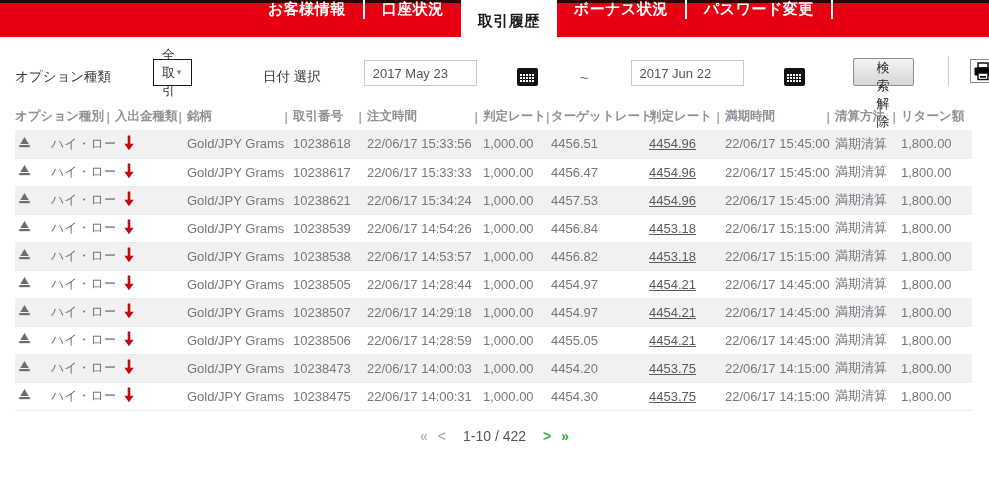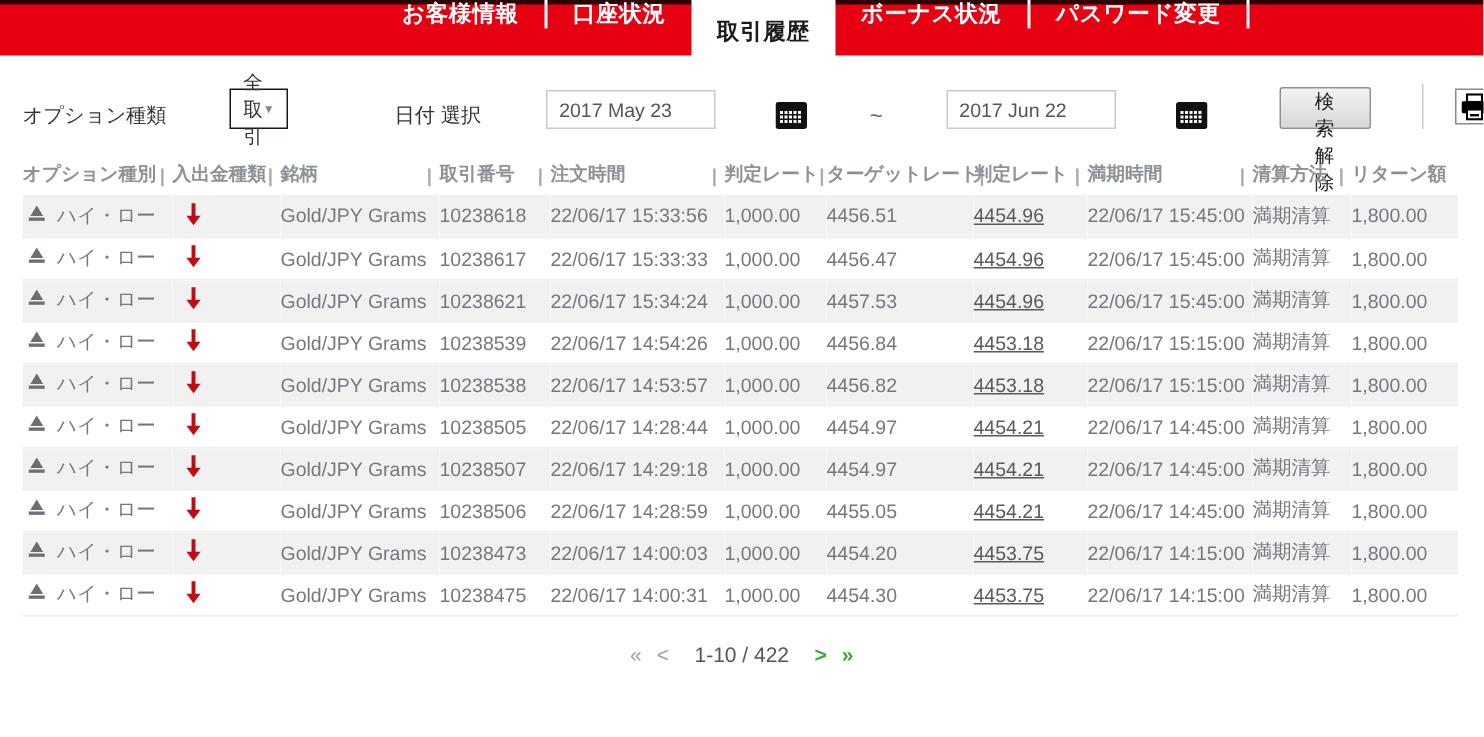--- a/index.html
+++ b/index.html
@@ -48,21 +48,21 @@
   
   table { table-layout:fixed; border-collapse:collapse; width:957px; margin:17px 15px 0; }
   thead th { height:27px; font-size:12.5px; font-weight:bold; color:#8d9298;
     text-align:left; vertical-align:middle; white-space:nowrap; }
   .h { display:flex; justify-content:space-between; align-items:center; }
   .pipe { color:#a9adb2; padding-right:5px; }
   tbody tr { height:28px; border-bottom:1px solid #ededee; }
   tbody tr:nth-child(odd) { background:var(--row-stripe); }
   td { font-size:13px; color:#74787f; vertical-align:middle; white-space:nowrap;
     overflow:hidden; padding-right:4px; }
-  .c-opt { display:flex; align-items:center; height:16px; gap:7px; padding-left:3px; }
+  .c-opt { display:flex; align-items:center; height:16px; gap:20px; padding-left:3px; }
   .rate-link { color:var(--link-gray); text-decoration:underline; cursor:pointer; }
   .darr { display:inline-flex; margin-left:8px; }
 
   
   .pagination { display:flex; align-items:center; justify-content:center; margin-top:17px;
     font-size:14px; }
   .pg { cursor:pointer; padding:0 5px; }
   .pg.dis { color:#9aa0a6; }
   .pg.go { color:var(--pagination-green); font-weight:bold; }
   .pg-range { color:#555; margin:0 12px; font-size:14px; }

